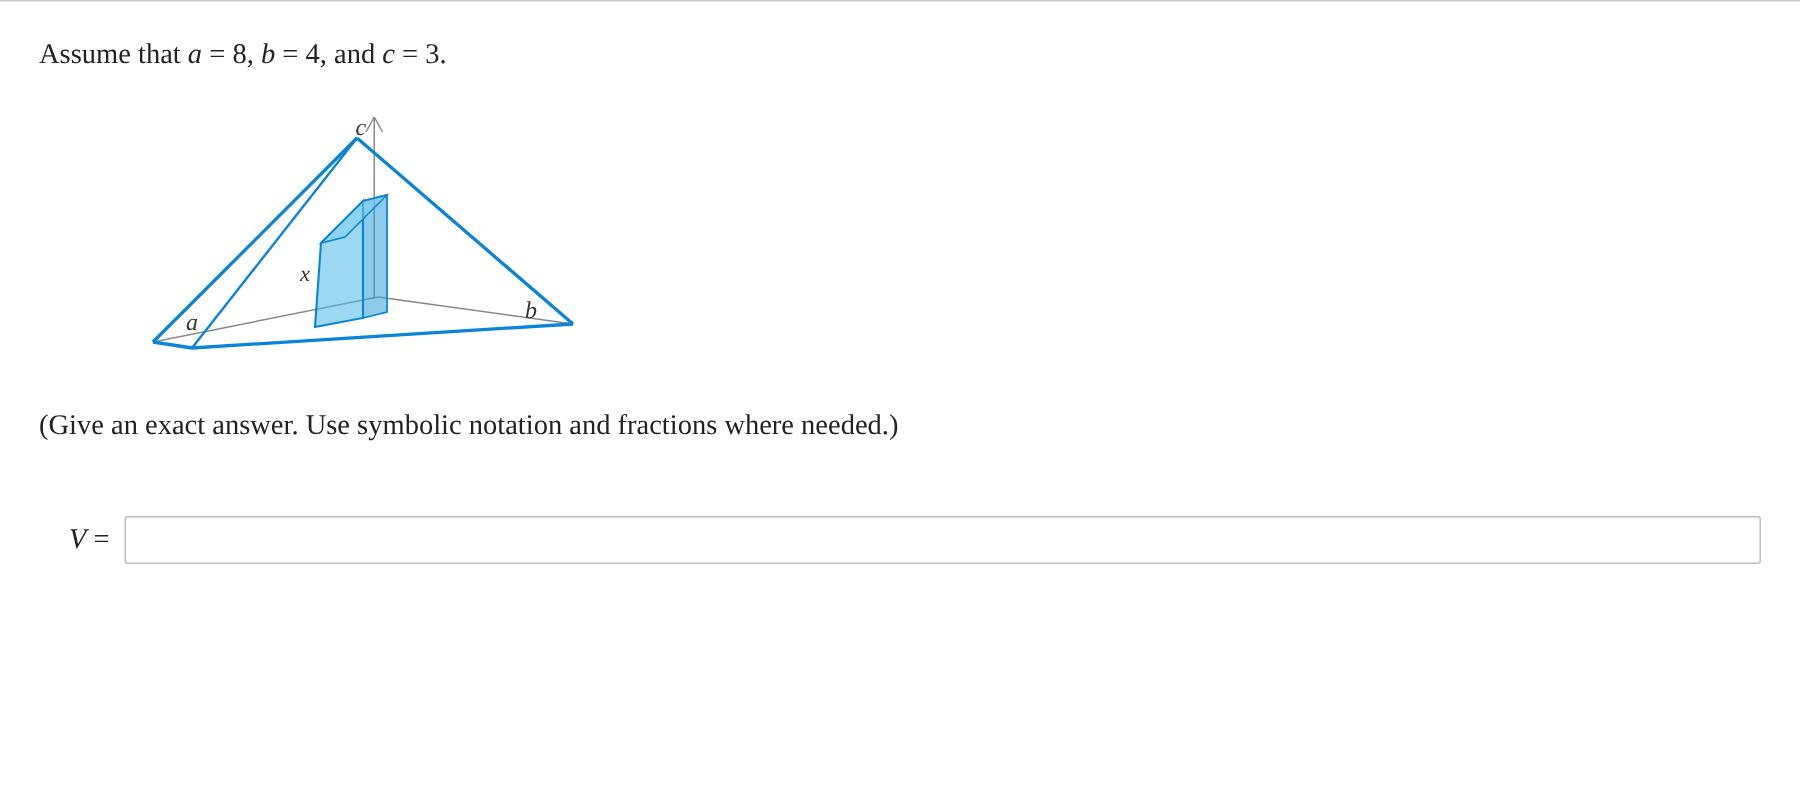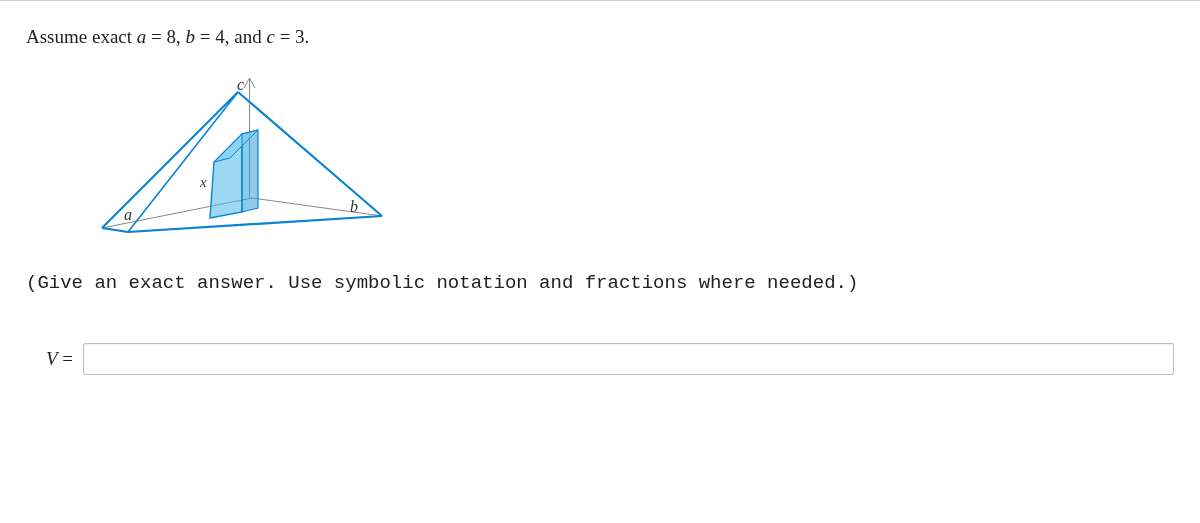--- a/index.html
+++ b/index.html
@@ -23,21 +23,20 @@
     margin-bottom: 18px;
     line-height: 1.5;
   }
   .italic { font-style: italic; }
   .figure-wrap {
     margin: 8px 0 14px 66px;
   }
   .instr {
     margin-top: 10px;
     margin-bottom: 46px;
-    font-family: Liberation Mono, monospace;
   }
   .answer-row {
     display: flex;
     align-items: center;
     gap: 10px;
   }
   .answer-label {
     font-style: italic;
     font-size: 19px;
     white-space: nowrap;
@@ -60,21 +59,21 @@
 </style>
 </head>
 <body>
 
 <div class="top-rule"></div>
 
 <div class="frame">
 
 
   <div class="line">
-    <span>Assume exact </span><span class="italic">a</span><span> = 8, </span><span class="italic">b</span><span> = 4, and </span><span class="italic">c</span><span> = 3.</span>
+    <span>Assume that </span><span class="italic">a</span><span> = 8, </span><span class="italic">b</span><span> = 4, and </span><span class="italic">c</span><span> = 3.</span>
   </div>
 
   <div class="figure-wrap">
     <svg width="310" height="180" viewBox="0 0 310 180">
 
       <line x1="157.5" y1="8" x2="157.5" y2="128" stroke="#888" stroke-width="1"></line>
       <line x1="152" y1="18" x2="157.5" y2="8" stroke="#888" stroke-width="1"></line>
       <line x1="163" y1="18" x2="157.5" y2="8" stroke="#888" stroke-width="1"></line>
 
       <line x1="10" y1="158" x2="160" y2="128" stroke="#888" stroke-width="1"></line>

